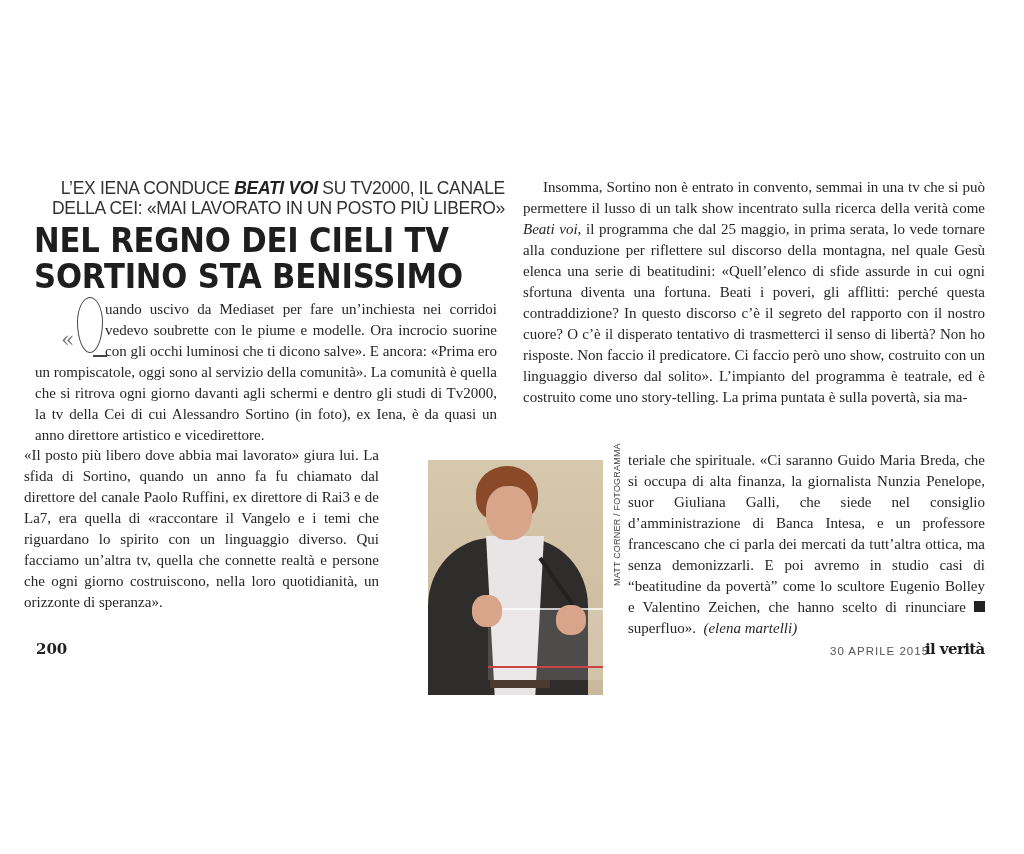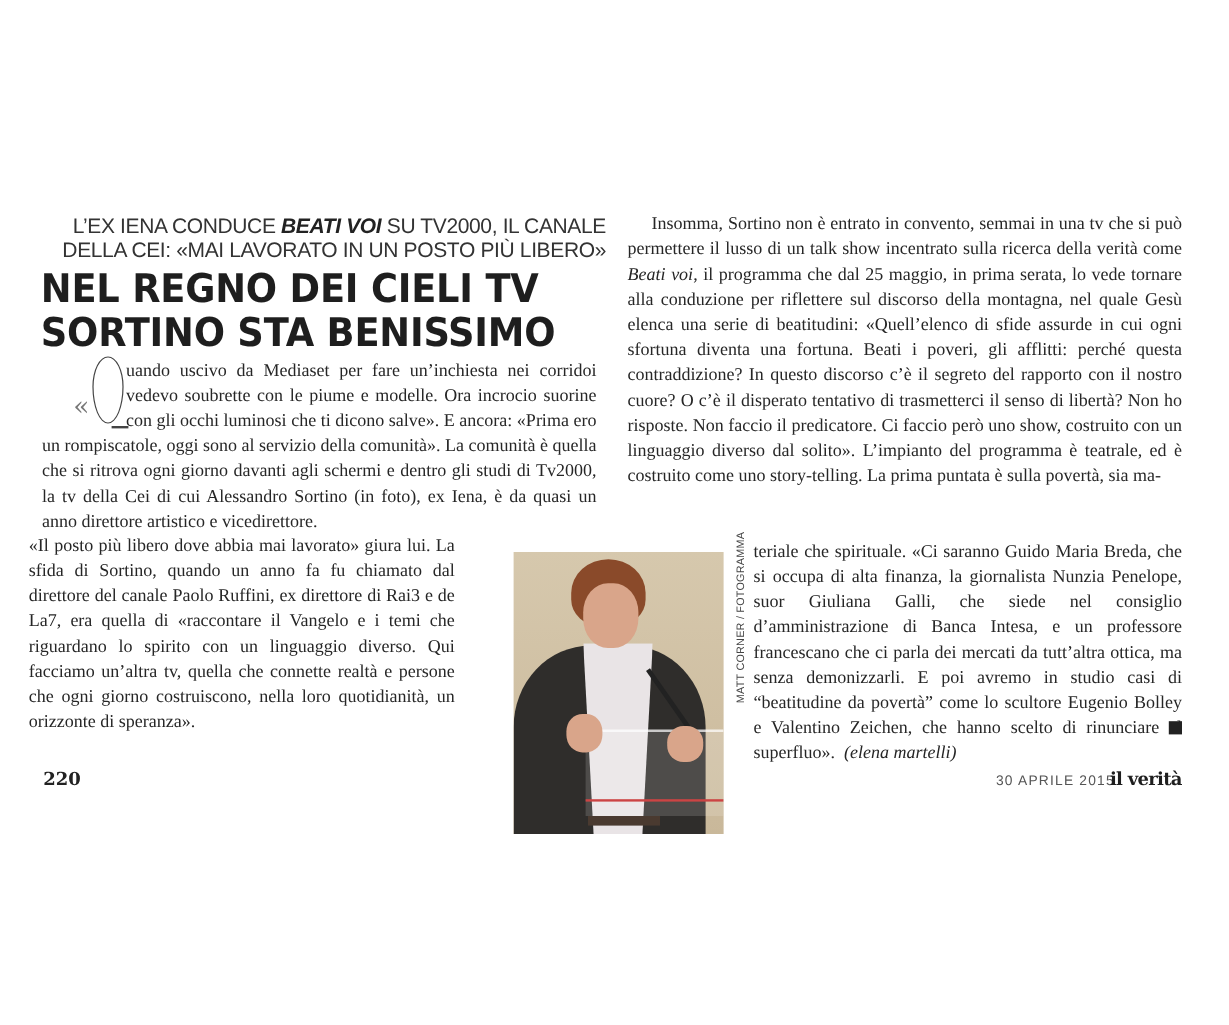--- a/index.html
+++ b/index.html
@@ -121,15 +121,15 @@
 
 <div class="col2">
   <p class="body-text col2-indent"><span>Insomma, Sortino non è entrato in convento, semmai in una tv che si può permettere il lusso di un talk show incentrato sulla ricerca della verità come </span><i>Beati voi</i><span>, il programma che dal 25 maggio, in prima serata, lo vede tornare alla conduzione per riflettere sul discorso della montagna, nel quale Gesù elenca una serie di beatitudini: «Quell’elenco di sfide assurde in cui ogni sfortuna diventa una fortuna. Beati i poveri, gli afflitti: perché questa contraddizione? In questo discorso c’è il segreto del rapporto con il nostro cuore? O c’è il disperato tentativo di trasmetterci il senso di libertà? Non ho risposte. Non faccio il predicatore. Ci faccio però uno show, costruito con un linguaggio diverso dal solito». L’impianto del programma è teatrale, ed è costruito come uno story-telling. La prima puntata è sulla povertà, sia ma-</span></p>
 </div>
 
 <div class="col2-bottom">
   <p class="body-text"><span>teriale che spirituale. «Ci saranno Guido Maria Breda, che si occupa di alta finanza, la giornalista Nunzia Penelope, suor Giuliana Galli, che siede nel consiglio d’amministrazione di Banca Intesa, e un professore francescano che ci parla dei mercati da tutt’altra ottica, ma senza demonizzarli. E poi avremo in studio casi di “beatitudine da povertà” come lo scultore Eugenio Bolley e Valentino Zeichen, che hanno scelto di rinunciare al superfluo».</span>&nbsp;&nbsp;<span class="byline">(elena martelli)</span></p>
 </div>
 <div class="end-square"></div>
 
-<div class="page-number">220</div>
+<div class="page-number">200</div>
 <div class="footer-date">30 APRILE 2015</div>
 <div class="footer-mag">il verità</div>
 
 </body></html>

